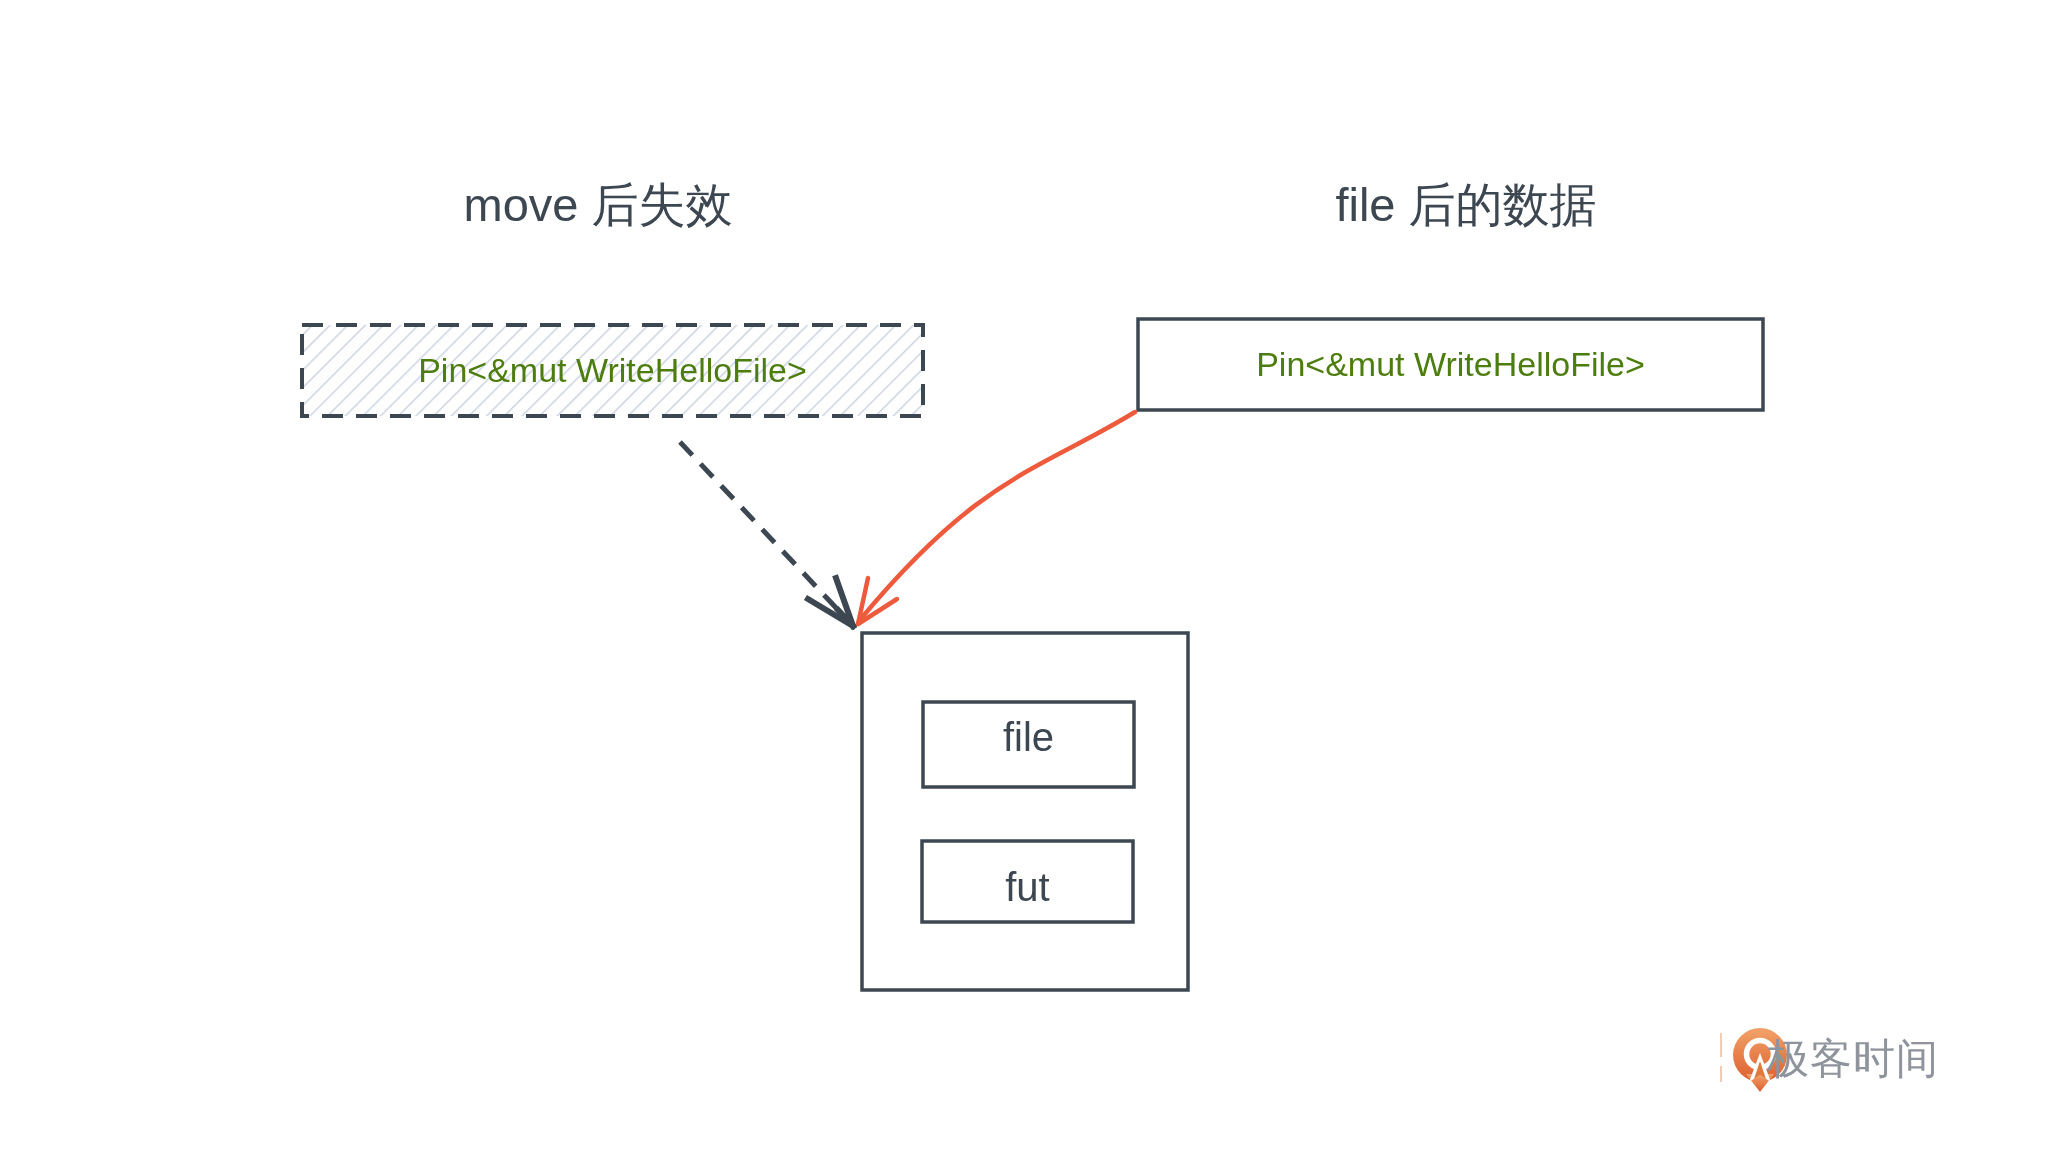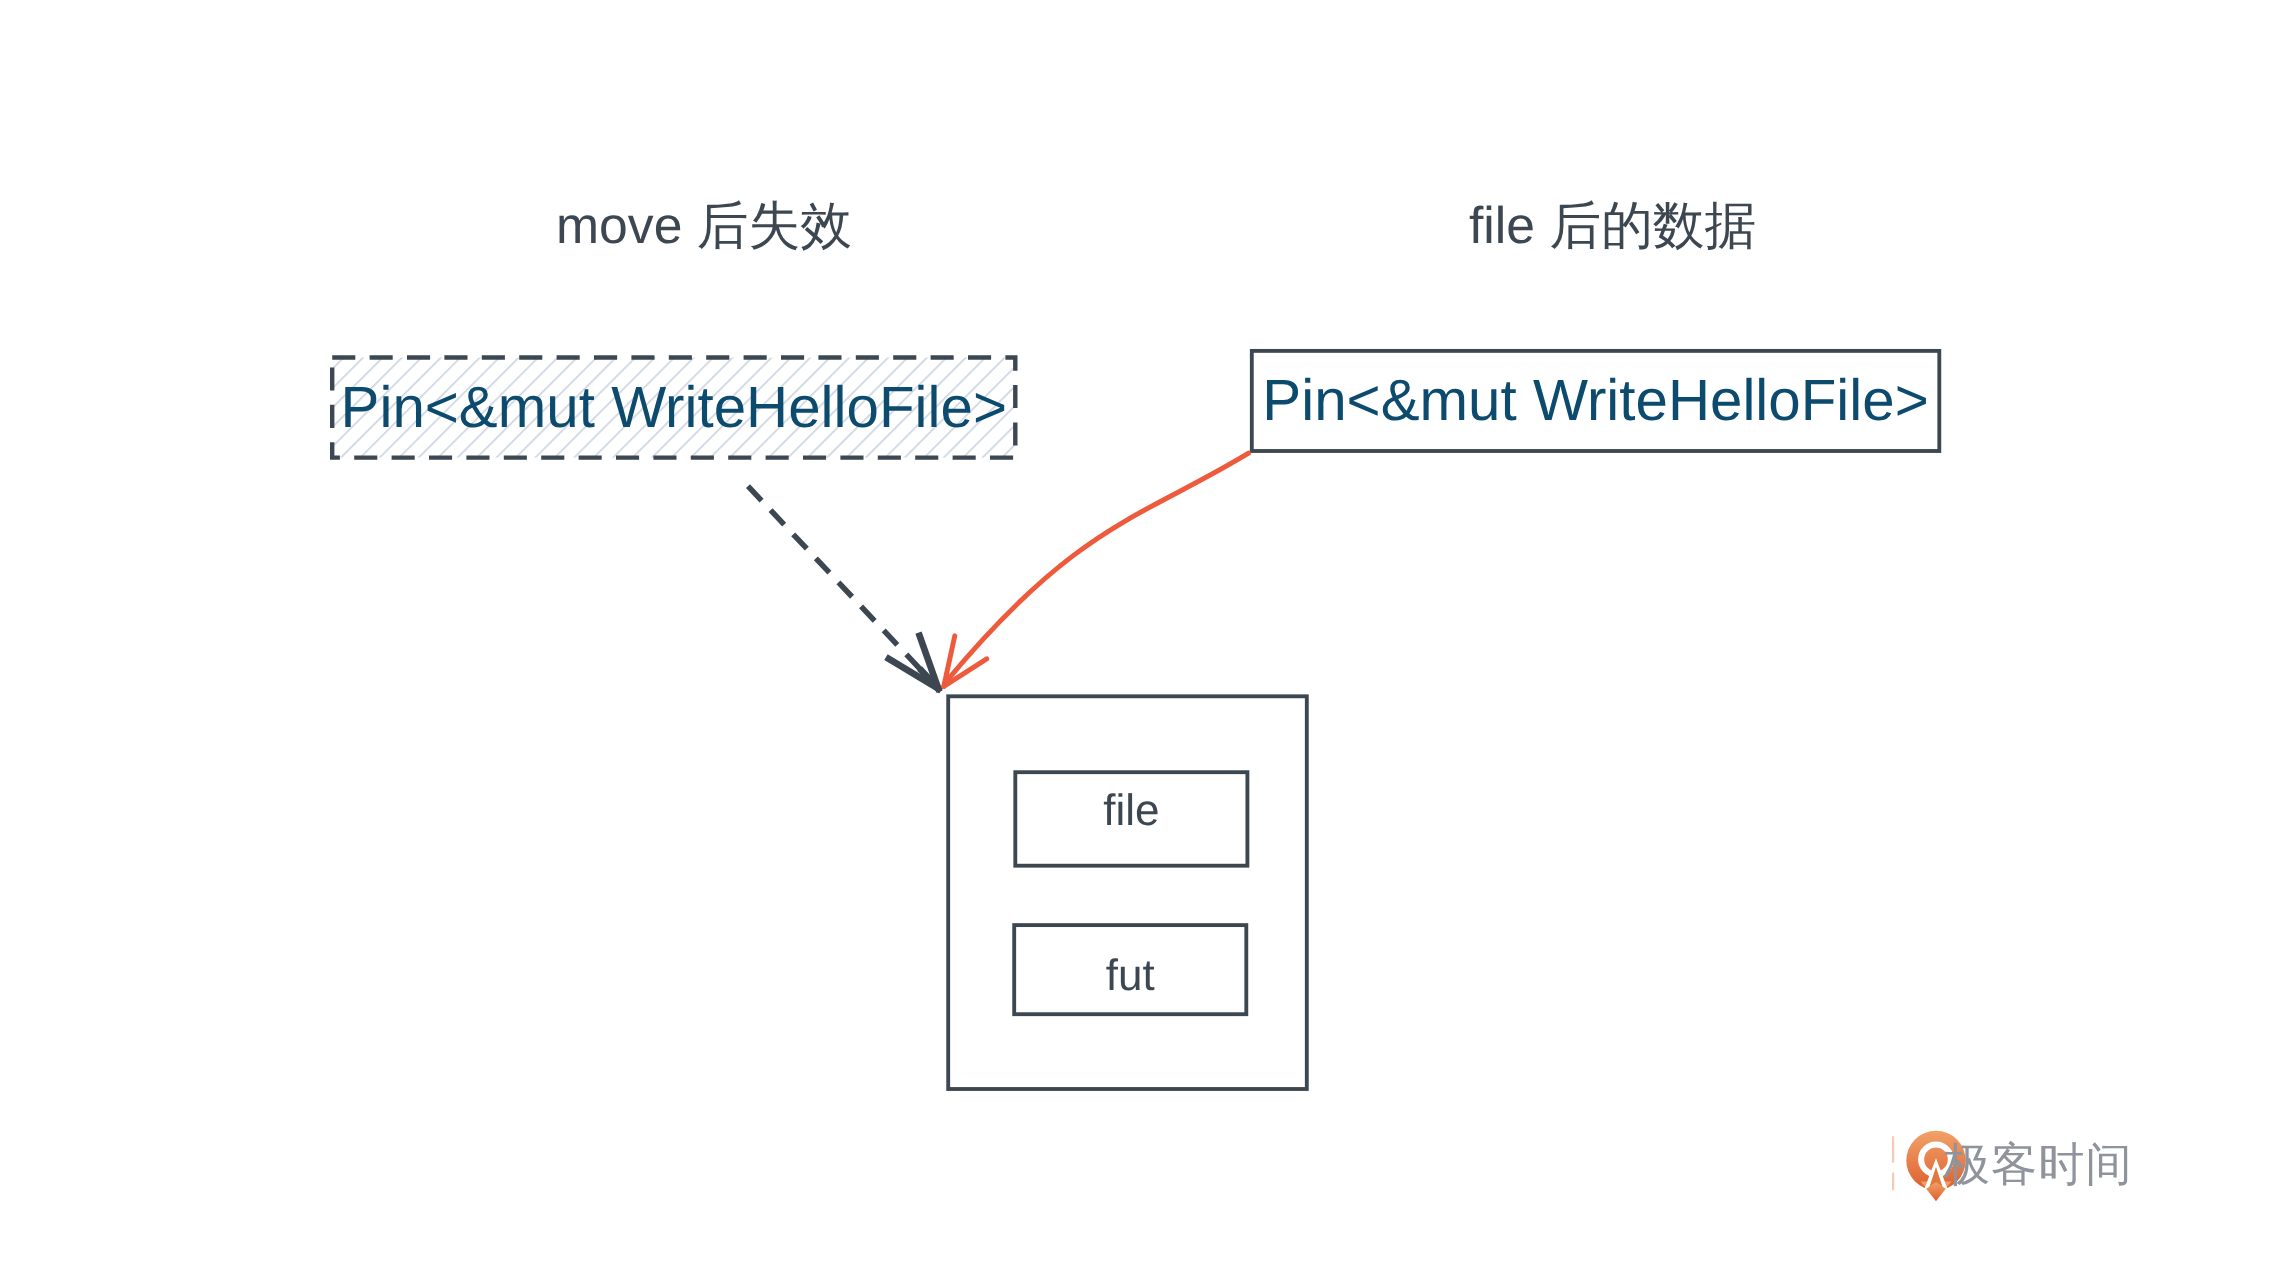--- a/index.html
+++ b/index.html
@@ -30,22 +30,22 @@
     justify-content: center;
     white-space: nowrap;
   }
   .title {
     font-size: 47px;
     line-height: 1.15;
     color: #3d4751;
     transform: translateX(-50%);
   }
   .box-label {
-    font-size: 53px;
-    color: #0c4a6e;
+    font-size: 34px;
+    color: #4d7c0f;
   }
   .field-label {
     font-size: 40px;
     color: #3d4751;
   }
   .logo-text {
     font-size: 42px;
     letter-spacing: 1px;
     color: #8e939c;
   }
@@ -94,21 +94,21 @@
 
     <g transform="translate(1733,1028)">
       <circle cx="27" cy="27" r="27" fill="url(#logoGrad)"></circle>
       <path d="M 13 46 L 41 46 L 27 64 Z" fill="url(#logoGrad)"></path>
       <circle cx="27" cy="26" r="13.5" fill="none" stroke="#ffffff" stroke-width="5.5"></circle>
       <path d="M 27 25 L 38 54 L 27 47 L 16 54 Z" fill="#ffffff"></path>
       <path d="M 27 33 L 33 51 L 27 47 L 21 51 Z" fill="#e07a3c"></path>
     </g>
   </svg>
 
-  <div class="title" style="left: 640px; top: 178px; position: absolute;">move 后失效</div>
+  <div class="title" style="left: 598px; top: 178px; position: absolute;">move 后失效</div>
   <div class="title" style="left: 1466px; top: 178px; position: absolute;">file 后的数据</div>
 
   <div class="overlay box-label" style="left: 302px; top: 325px; width: 621px; height: 91px;">Pin&lt;&amp;mut WriteHelloFile&gt;</div>
   <div class="overlay box-label" style="left: 1138px; top: 319px; width: 625px; height: 91px;">Pin&lt;&amp;mut WriteHelloFile&gt;</div>
 
   <div class="overlay field-label" style="left: 923px; top: 702px; width: 211px; height: 70px;">file</div>
   <div class="overlay field-label" style="left: 922px; top: 841px; width: 211px; height: 93px;">fut</div>
 
   <div class="overlay logo-text" style="left: 1767px; top: 1033px; height: 52px;">极客时间</div>
 

